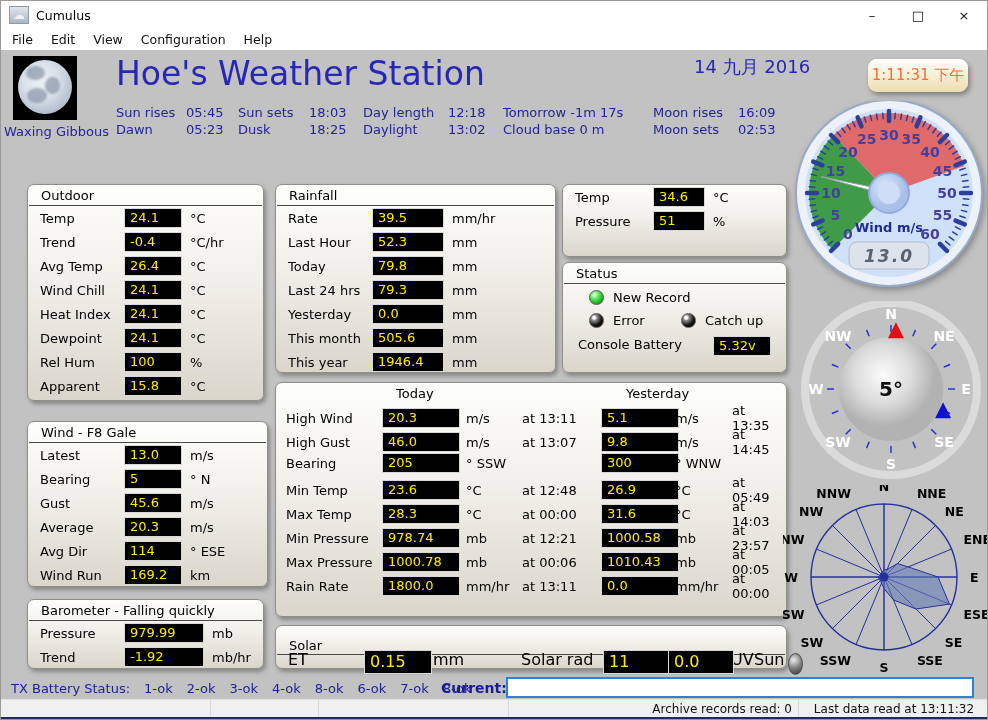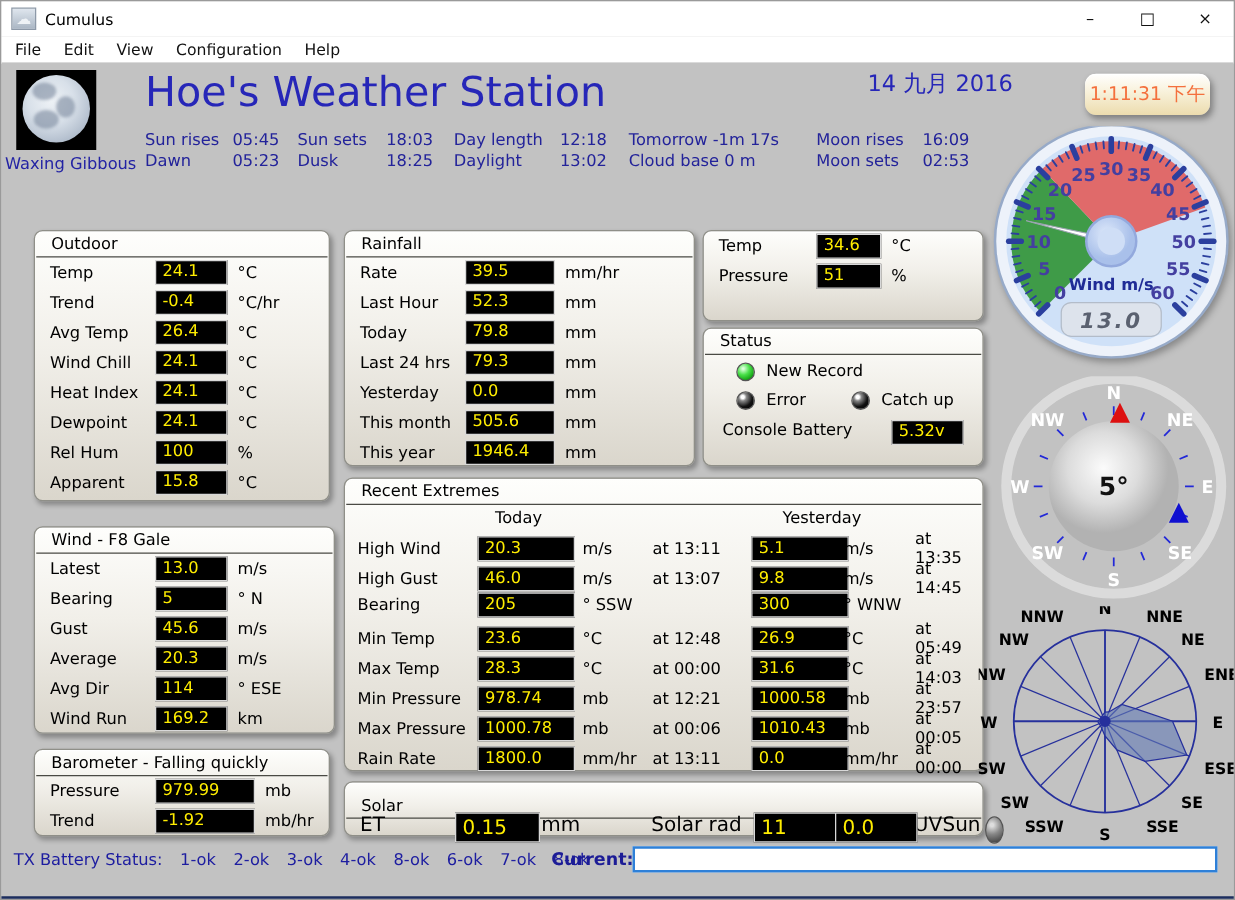--- a/index.html
+++ b/index.html
@@ -299,21 +299,20 @@
         <div class="led led-off"></div>
         <span>Catch up</span>
       </div>
       <div class="srow" style="left:15px;top:74px">
         <span>Console Battery</span>
       </div>
       <div class="abs lcd w46" style="left:150px;top:73px">5.32v</div>
     </div>
 
     <div class="panel" style="left:258px;top:332px;width:512px;height:235px">
-      <div class="panel-title">Recent Extremes</div>
       <div class="xhead">
         <span class="abs" style="left:120px;top:3px">Today</span>
         <span class="abs" style="left:350px;top:3px">Yesterday</span>
       </div>
       <div id="extremes-rows">
           <div class="xrow">
             <span>High Wind</span>
             <span><span class="lcd" style="display:inline-block">20.3</span></span>
             <span>m/s</span>
             <span class="xat">at 13:11</span>
@@ -581,15 +580,22 @@
           <span>4-ok</span>
           <span>8-ok</span>
           <span>6-ok</span>
           <span>7-ok</span>
           <span>8-ok</span>
         </span>
     </div>
     <div class="abs current-label">Current:</div>
     <input class="abs current-input" value="" style="">
 
+    <div class="abs statusbar">
+      <div class="sbcell" style="left:0;width:210px"></div>
+      <div class="sbcell" style="left:210px;width:108px"></div>
+      <div class="sbcell" style="left:318px;width:190px"></div>
+      <div class="sbcell" style="left:508px;width:290px;justify-content:flex-end;padding-right:6px">Archive records read: 0</div>
+      <div class="sbcell" style="left:798px;width:190px;border-right:none;justify-content:center">Last data read at 13:11:32</div>
+    </div>
     <div class="abs bottomstrip"></div>
   </div>
 </div>
 
 </body></html>

